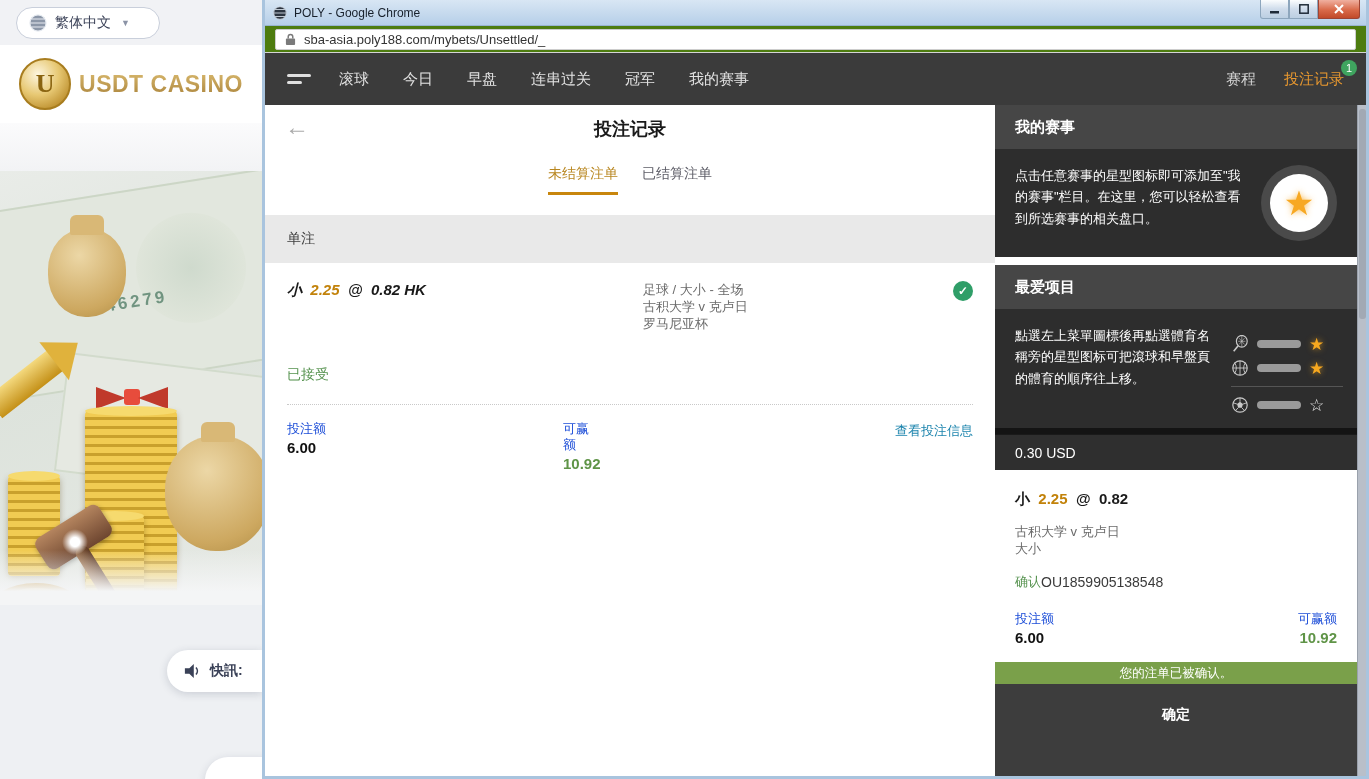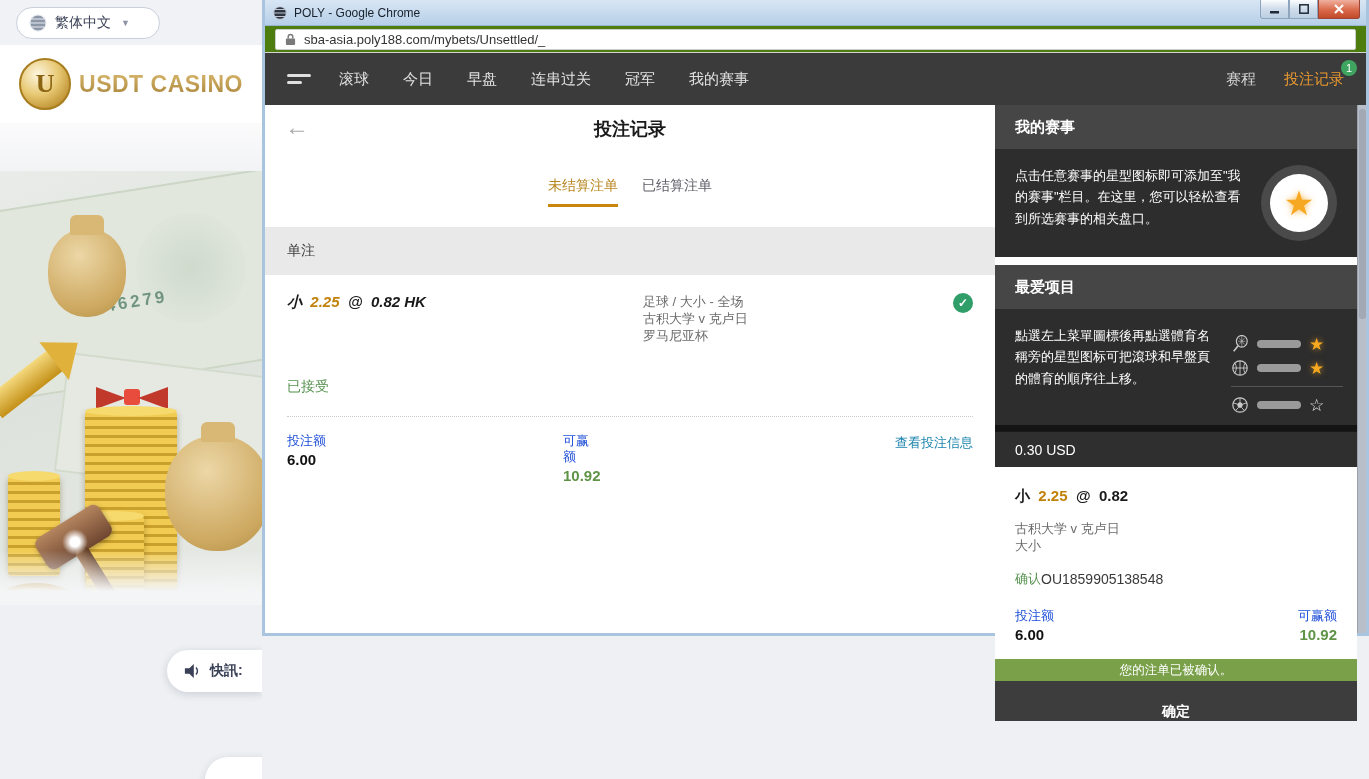--- a/index.html
+++ b/index.html
@@ -47,21 +47,21 @@
   .sparkle { position:absolute; left:62px; top:358px; width:26px; height:26px; background:radial-gradient(circle,#ffffff 0 25%,rgba(255,255,255,0) 70%); }
   .coin { position:absolute; border-radius:50%; }
   .coin-btc { left:-38px; top:412px; width:148px; height:148px; background:radial-gradient(circle at 35% 30%, #fae28a, #e0a82d 55%, #a96d09 95%); border:5px solid #b87e12; box-shadow:0 4px 10px rgba(0,0,0,.25); display:flex; align-items:center; justify-content:center; }
   .coin-eth { left:78px; top:424px; width:128px; height:128px; background:radial-gradient(circle at 40% 28%, #fdfdfd, #dde1e6 55%, #aeb5bd 95%); border:4px solid #c3c9d0; box-shadow:0 4px 10px rgba(0,0,0,.22); }
   .art-floor { position:absolute; left:0; bottom:0; width:100%; height:55px; background:linear-gradient(180deg,rgba(250,250,252,0),#f4f5f6 75%); }
   .news-pill { position:absolute; left:167px; top:650px; width:95px; height:42px; background:#fff; border-radius:21px 0 0 21px; box-shadow:0 2px 8px rgba(40,50,80,.18); display:flex; align-items:center; gap:9px; padding-left:16px; cursor:pointer; }
   .news-pill .txt { font-size:14px; font-weight:bold; color:#3a4157; }
   .corner-blob { position:absolute; left:205px; top:757px; width:80px; height:46px; background:#fff; border-radius:24px; box-shadow:0 2px 8px rgba(40,50,80,.15); }
 
   
-  .chrome { position:absolute; left:262px; top:0; width:1107px; height:636px; border-left:3px solid #a9c4de; border-right:3px solid #a9c4de; border-bottom:3px solid #a9c4de; background:#fff; display:flex; flex-direction:column; }
+  .chrome { position:absolute; left:262px; top:0; width:1107px; height:779px; border-left:3px solid #a9c4de; border-right:3px solid #a9c4de; border-bottom:3px solid #a9c4de; background:#fff; display:flex; flex-direction:column; }
   .titlebar { height:26px; background:linear-gradient(180deg,#d8e6f4,#b6cfe8); border-bottom:1px solid #98b4cf; display:flex; align-items:center; padding-left:8px; position:relative; flex:0 0 auto; }
   .title-text { font-size:12px; color:#17202b; margin-left:7px; }
   .win-btns { position:absolute; right:6px; top:0; display:flex; }
   .win-btn { width:29px; height:19px; border:1px solid #8da6bd; border-top:none; background:linear-gradient(180deg,#fbfdfe,#cfdceb 50%,#bccfe2); display:flex; align-items:center; justify-content:center; cursor:pointer; }
   .win-btn.min { border-radius:0 0 0 3px; }
   .win-btn.close { width:42px; background:linear-gradient(180deg,#f0b0a0,#d96a4a 55%,#c14a2a); border-color:#9e4434; border-radius:0 0 3px 0; }
   .urlbar { height:27px; background:#4d7c0f; border-bottom:1px solid #d4d4d4; display:flex; align-items:center; padding:0 10px; flex:0 0 auto; }
   .url-field { flex:1; height:21px; background:#fff; border:1px solid #cdcdcd; border-radius:2px; display:flex; align-items:center; gap:8px; padding:0 9px; }
   .url-text { font-size:13px; color:#333; }
 
@@ -75,21 +75,21 @@
   .nav-spacer { flex:1; }
   .nav-right { color:#d5d5d5; font-size:15px; margin-left:28px; cursor:pointer; position:relative; white-space:nowrap; }
   .nav-right.active { color:#e8982f; }
   .nav-badge { position:absolute; right:-13px; top:-10px; width:16px; height:16px; border-radius:50%; background:#3fa45f; color:#fff; font-size:11px; display:flex; align-items:center; justify-content:center; }
 
   .content { flex:1; display:flex; min-height:0; }
   .main { width:730px; background:#fff; position:relative; flex:0 0 auto; }
   .main-header { height:48px; display:flex; align-items:center; position:relative; }
   .back-btn { position:absolute; left:20px; top:10px; font-size:24px; color:#aaa; cursor:pointer; line-height:1; }
   .page-title { width:100%; text-align:center; font-size:18px; font-weight:bold; color:#1a1a1a; }
-  .tabs { display:flex; justify-content:center; gap:24px; margin-top:24px;font-family:Liberation Mono, monospace; }
+  .tabs { display:flex; justify-content:center; gap:24px; margin-top:12px;font-family:Liberation Mono, monospace; }
   .tab { font-size:14px; color:#5c5c66; padding-bottom:9px; cursor:pointer; }
   .tab.active { color:#b8861f; border-bottom:3px solid #c8860d; }
   .section-bar { margin-top:20px; height:48px; background:#e9e9e9; display:flex; align-items:center; padding:0 22px; font-size:14px; color:#3d3d3d; }
   .bet-block { padding:18px 22px 0 22px; }
   .bet-row { display:flex; }
   .bet-pick { flex:1; font-size:15px; font-weight:bold; color:#1a1a1a;font-style:italic; }
   .bet-pick .odds-line { color:#c2820a; }
   .bet-market { width:300px; font-size:13px; color:#6b6b6b; line-height:17px; }
   .bet-check { width:30px; display:flex; justify-content:flex-end; }
   .check-circle { width:20px; height:20px; border-radius:50%; background:#2f9e68; color:#fff; font-size:12px; font-weight:bold; display:flex; align-items:center; justify-content:center; }

